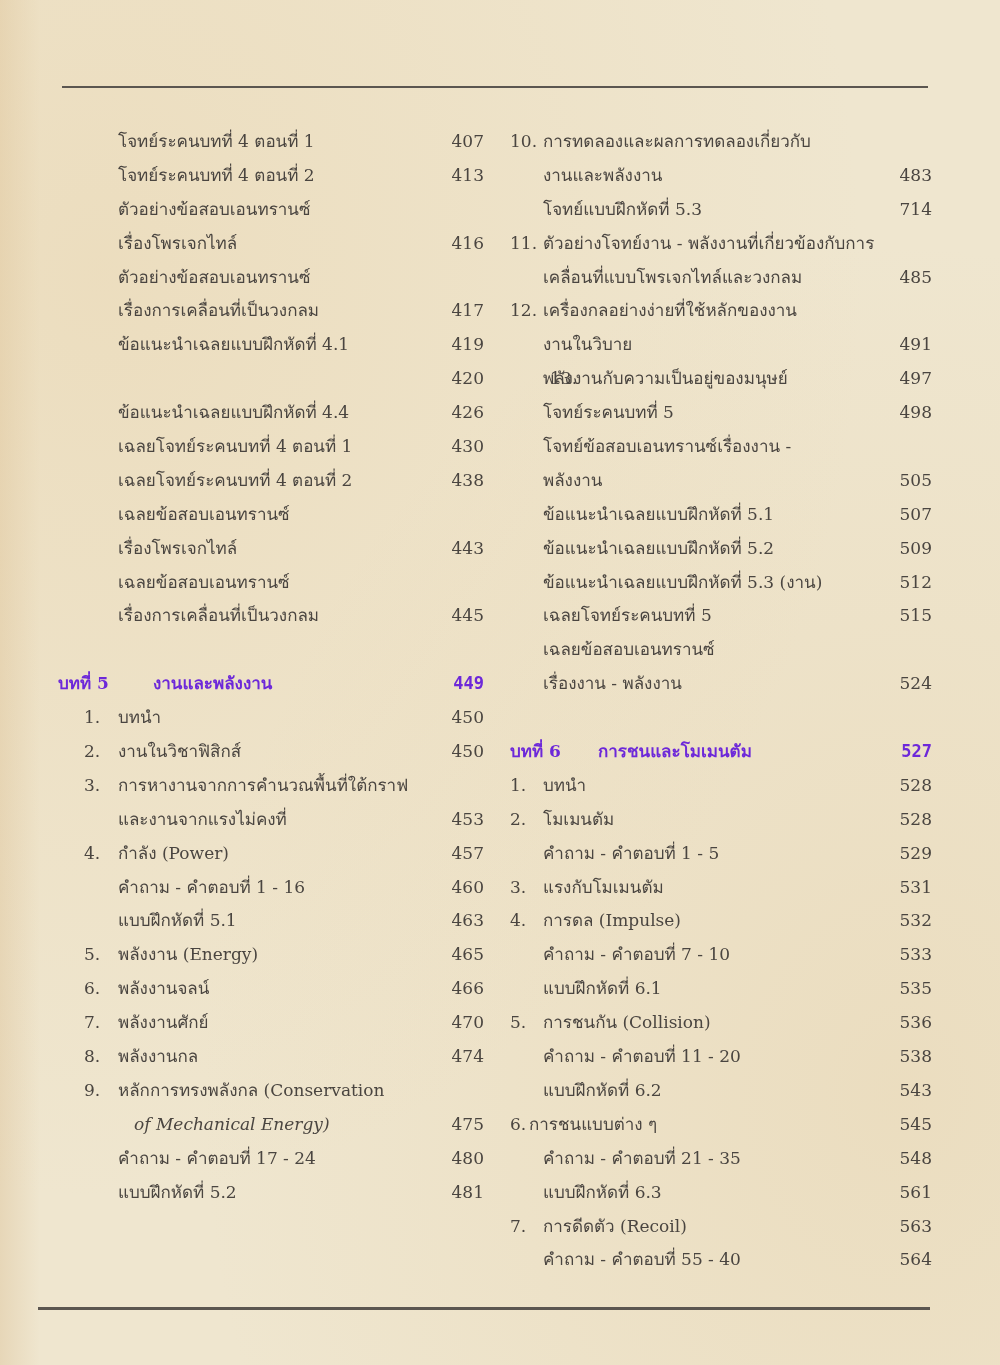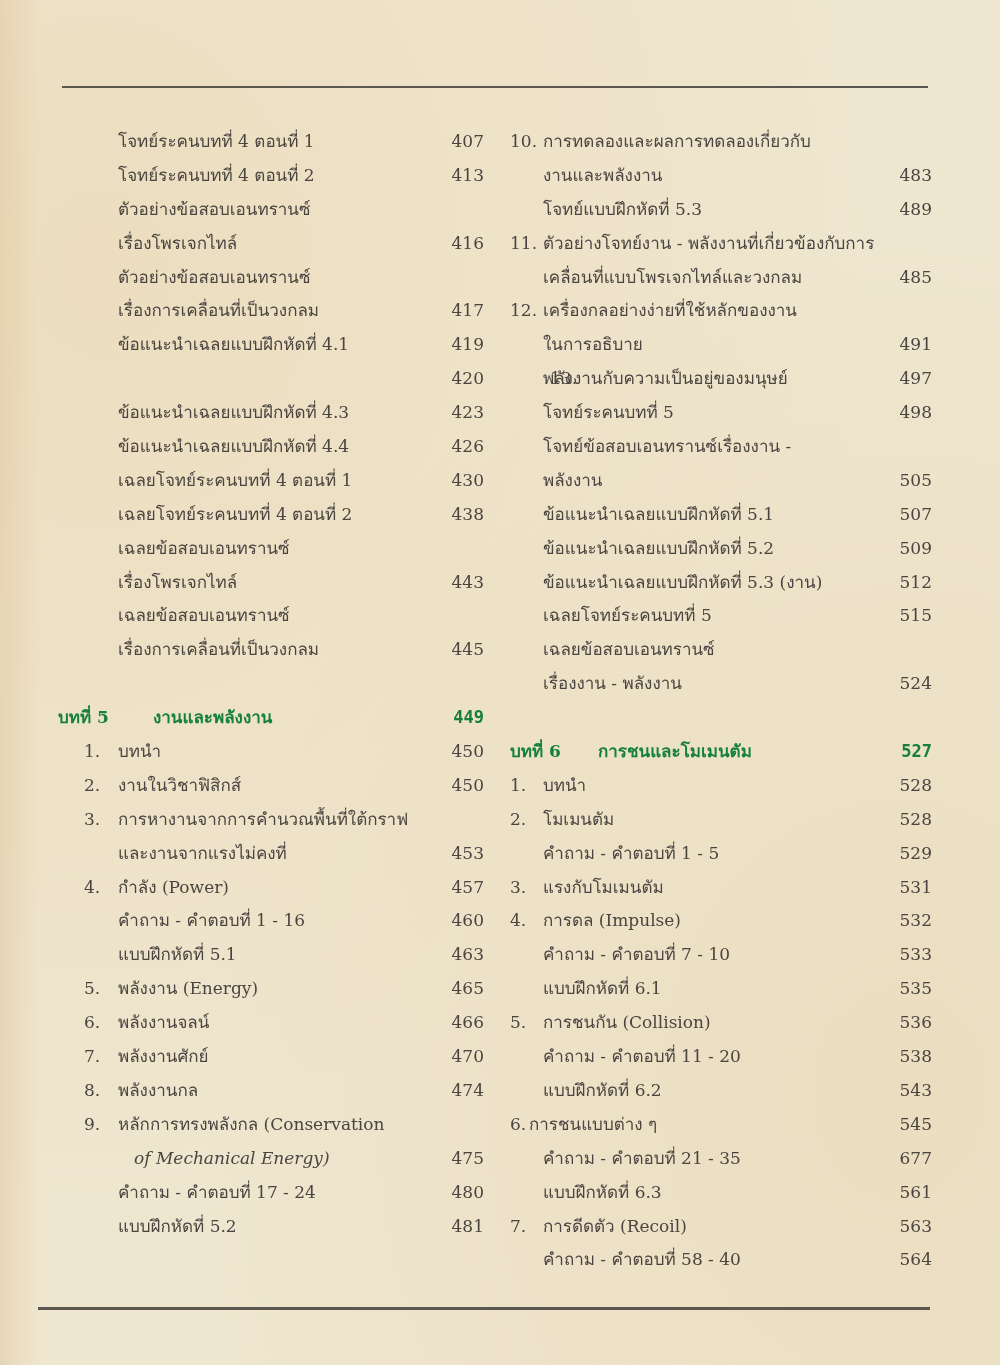--- a/index.html
+++ b/index.html
@@ -21,21 +21,21 @@
   .col.left { left: 58px; width: 426px; }
   .col.right { left: 510px; width: 422px; top: 125px; }
 
   .line {
     position: relative; height: 33.9px; line-height: 33.9px;
     font-size: 17px; white-space: nowrap;
   }
   .line .num { position: absolute; left: 0; }
   .line .txt { position: absolute; }
   .line .pg { position: absolute; right: 0; }
-  .line.chapter { font-weight: bold; font-size: 17px; color: #15803d; }
+  .line.chapter { font-weight: bold; font-size: 17px; color: #6d28d9; }
   .line.chapter .pg { font-family: "DejaVu Sans Mono", monospace; font-weight: bold; }
   .spacer { height: 33.9px; }
 </style>
 </head>
 <body>
 
 <div class="rule top"></div>
 
 <div class="col left">
     <div class="line">
@@ -63,24 +63,20 @@
       <span class="pg">417</span>
     </div>
     <div class="line">
       <span class="txt" style="left: 60px;">ข้อแนะนำเฉลยแบบฝึกหัดที่  4.1</span>
       <span class="pg">419</span>
     </div>
     <div class="line">
       <span class="pg">420</span>
     </div>
     <div class="line">
-      <span class="txt" style="left: 60px;">ข้อแนะนำเฉลยแบบฝึกหัดที่  4.3</span>
-      <span class="pg">423</span>
-    </div>
-    <div class="line">
       <span class="txt" style="left: 60px;">ข้อแนะนำเฉลยแบบฝึกหัดที่  4.4</span>
       <span class="pg">426</span>
     </div>
     <div class="line">
       <span class="txt" style="left: 60px;">เฉลยโจทย์ระคนบทที่  4  ตอนที่  1</span>
       <span class="pg">430</span>
     </div>
     <div class="line">
       <span class="txt" style="left: 60px;">เฉลยโจทย์ระคนบทที่  4  ตอนที่  2</span>
       <span class="pg">438</span>
@@ -182,38 +178,38 @@
       <span class="num" style="left: 0px;">10.</span>
       <span class="txt" style="left: 33px;">การทดลองและผลการทดลองเกี่ยวกับ</span>
       <span class="pg"></span>
     </div>
     <div class="line">
       <span class="txt" style="left: 33px;">งานและพลังงาน</span>
       <span class="pg">483</span>
     </div>
     <div class="line">
       <span class="txt" style="left: 33px;">โจทย์แบบฝึกหัดที่  5.3</span>
-      <span class="pg">489</span>
+      <span class="pg">714</span>
     </div>
     <div class="line">
       <span class="num" style="left: 0px;">11.</span>
       <span class="txt" style="left: 33px;">ตัวอย่างโจทย์งาน - พลังงานที่เกี่ยวข้องกับการ</span>
       <span class="pg"></span>
     </div>
     <div class="line">
       <span class="txt" style="left: 33px;">เคลื่อนที่แบบโพรเจกไทล์และวงกลม</span>
       <span class="pg">485</span>
     </div>
     <div class="line">
       <span class="num" style="left: 0px;">12.</span>
       <span class="txt" style="left: 33px;">เครื่องกลอย่างง่ายที่ใช้หลักของงาน</span>
       <span class="pg"></span>
     </div>
     <div class="line">
-      <span class="txt" style="left: 33px;">ในการอธิบาย</span>
+      <span class="txt" style="left: 33px;">งานในวิบาย</span>
       <span class="pg">491</span>
     </div>
     <div class="line">
       <span class="num" style="left: 0px; margin-left: 40px;">13.</span>
       <span class="txt" style="left: 33px;">พลังงานกับความเป็นอยู่ของมนุษย์</span>
       <span class="pg">497</span>
     </div>
     <div class="line">
       <span class="txt" style="left: 33px;">โจทย์ระคนบทที่  5</span>
       <span class="pg">498</span>
@@ -301,30 +297,30 @@
       <span class="txt" style="left: 33px;">แบบฝึกหัดที่  6.2</span>
       <span class="pg">543</span>
     </div>
     <div class="line">
       <span class="num" style="left: 0px;">6.</span>
       <span class="txt" style="left: 19px; text-align: right;">การชนแบบต่าง ๆ</span>
       <span class="pg">545</span>
     </div>
     <div class="line">
       <span class="txt" style="left: 33px;">คำถาม - คำตอบที่  21 - 35</span>
-      <span class="pg">677</span>
+      <span class="pg">548</span>
     </div>
     <div class="line">
       <span class="txt" style="left: 33px;">แบบฝึกหัดที่  6.3</span>
       <span class="pg">561</span>
     </div>
     <div class="line">
       <span class="num" style="left: 0px;">7.</span>
       <span class="txt" style="left: 33px;">การดีดตัว  (Recoil)</span>
       <span class="pg">563</span>
     </div>
     <div class="line">
-      <span class="txt" style="left: 33px;">คำถาม - คำตอบที่  58 - 40</span>
+      <span class="txt" style="left: 33px;">คำถาม - คำตอบที่  55 - 40</span>
       <span class="pg">564</span>
     </div>
   </div>
 
 <div class="rule bottom"></div>
 
 </body></html>

